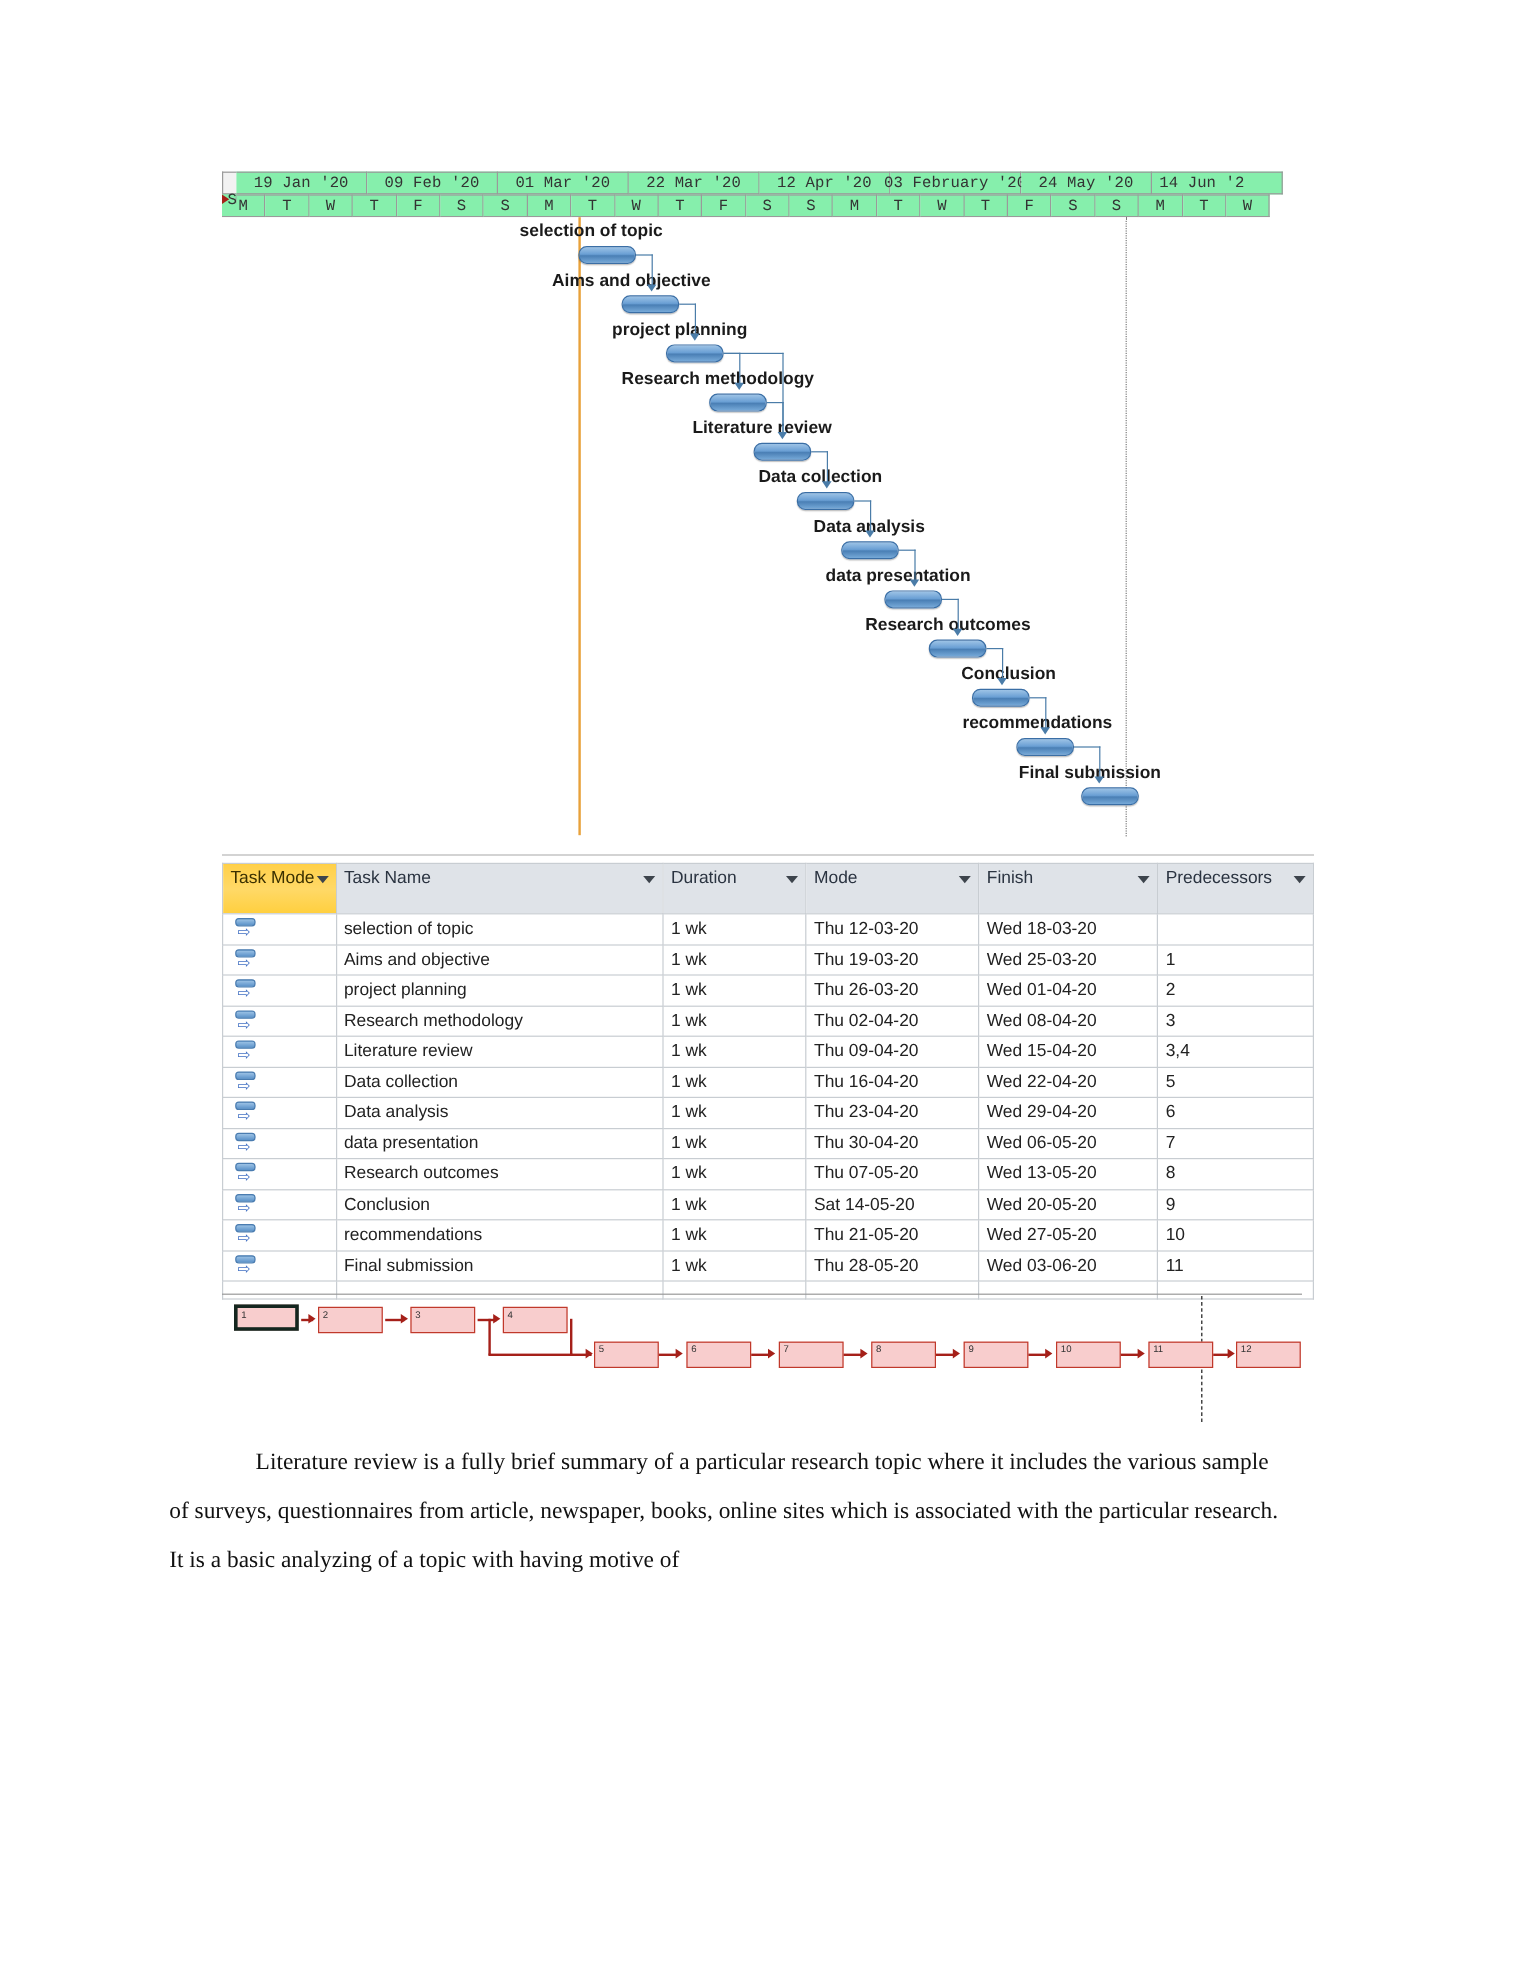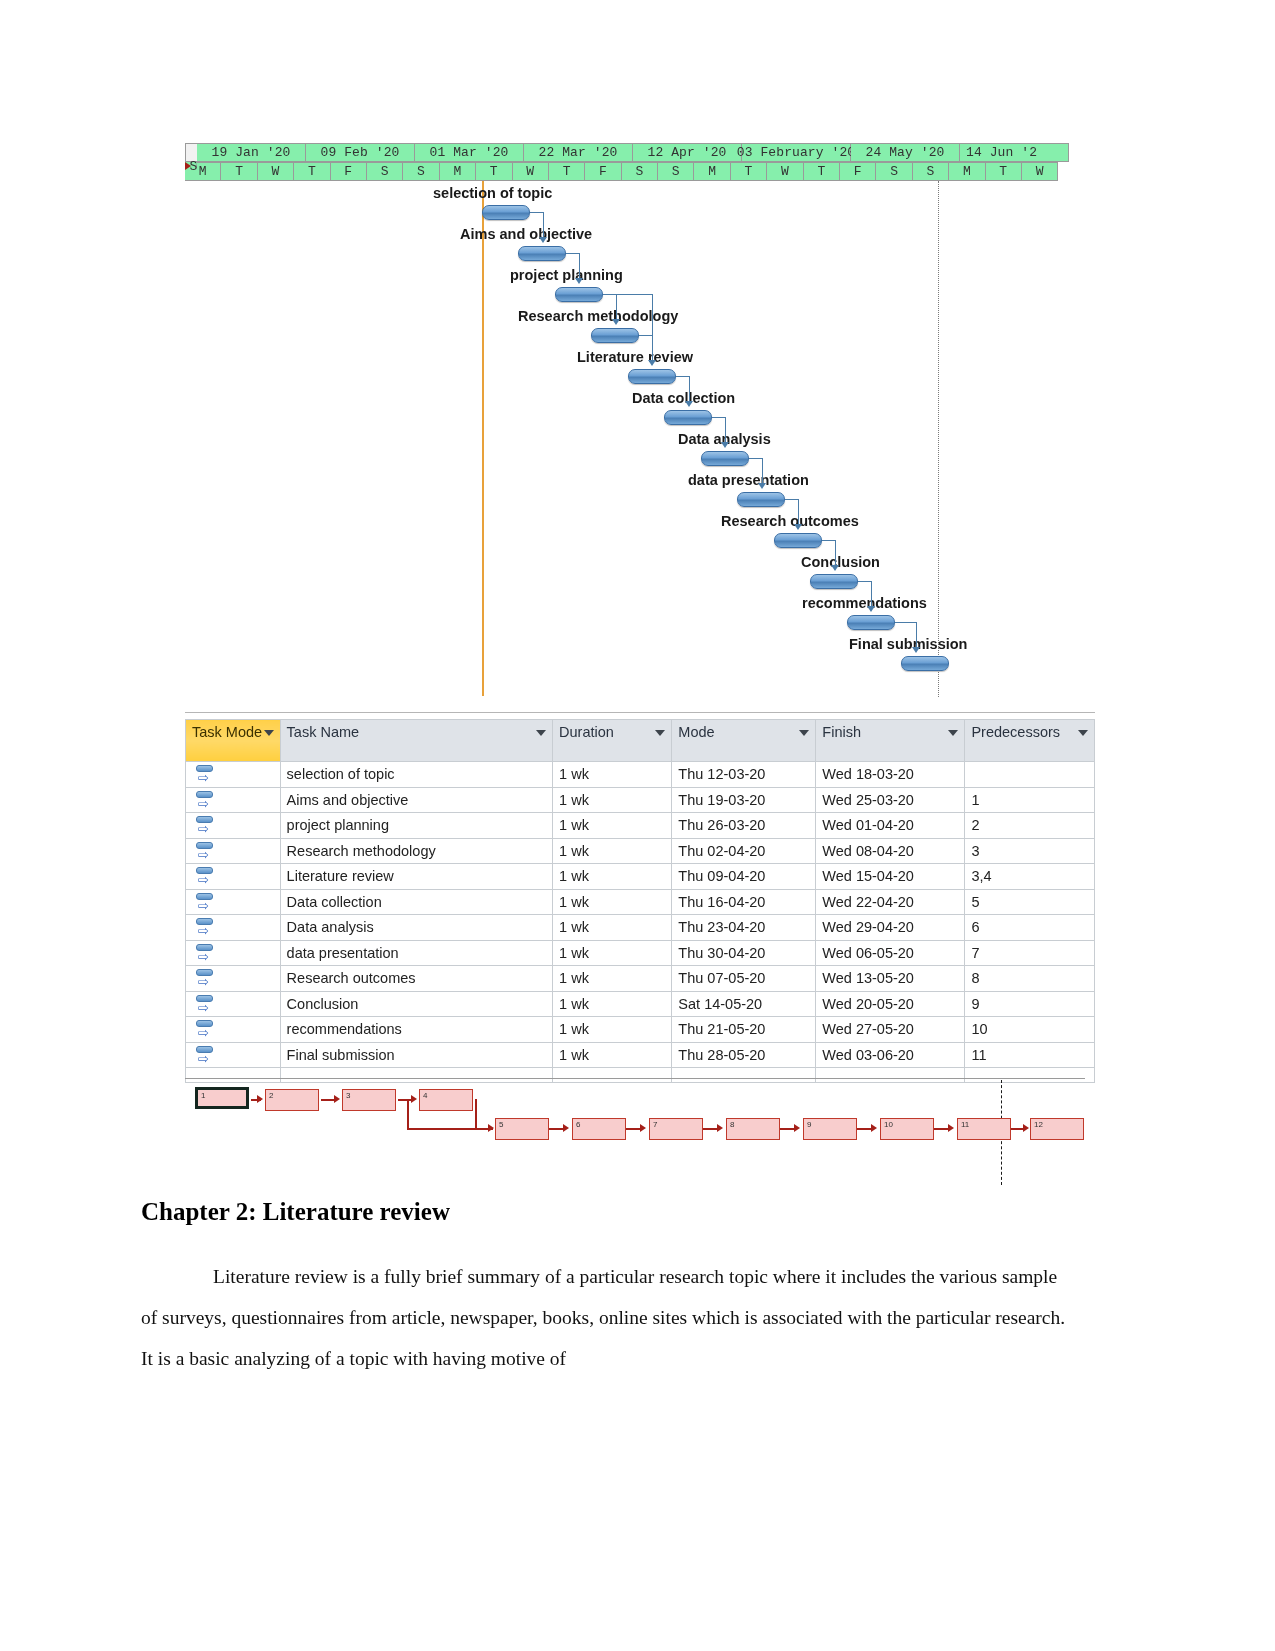--- a/index.html
+++ b/index.html
@@ -568,15 +568,14 @@
   <div class="narrow" style="left:609px; top:49px;"></div>
   <div class="nline h" style="left:672px; top:53px; width:16px;"></div>
   <div class="narrow" style="left:686px; top:49px;"></div>
   <div class="nline h" style="left:749px; top:53px; width:16px;"></div>
   <div class="narrow" style="left:763px; top:49px;"></div>
   <div class="nline h" style="left:826px; top:53px; width:13px;"></div>
   <div class="narrow" style="left:838px; top:49px;"></div>
 </div>
 
 <div id="doc-text">
-  <h1 class="chapter">Chapter 2: Literature review</h1>
   <p class="body-par">Literature review is a fully brief summary of a particular research topic where it includes the various sample of surveys, questionnaires from article, newspaper, books, online sites which is associated with the particular research. It is a basic analyzing of a topic with having motive of</p>
 </div>
 
 </body></html>

